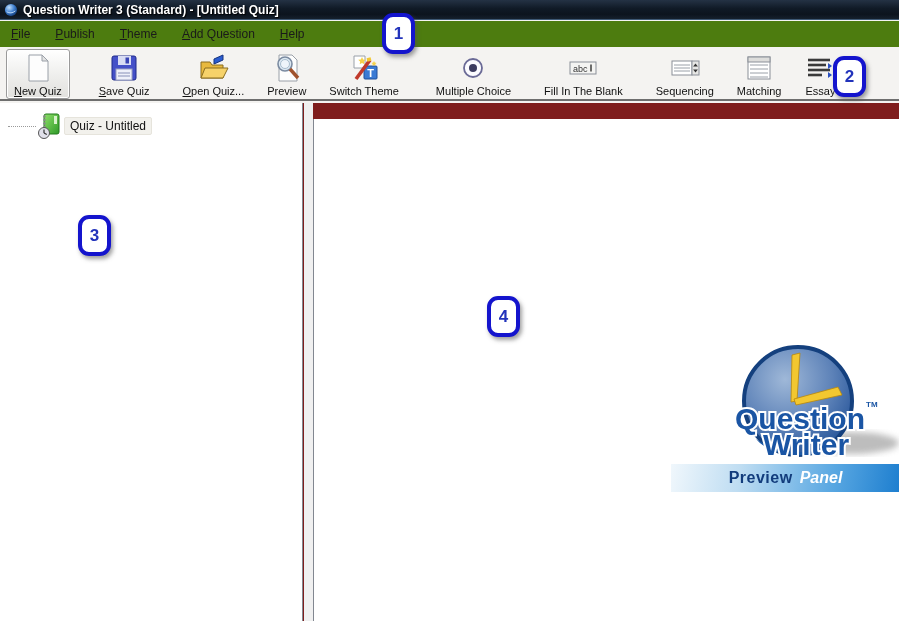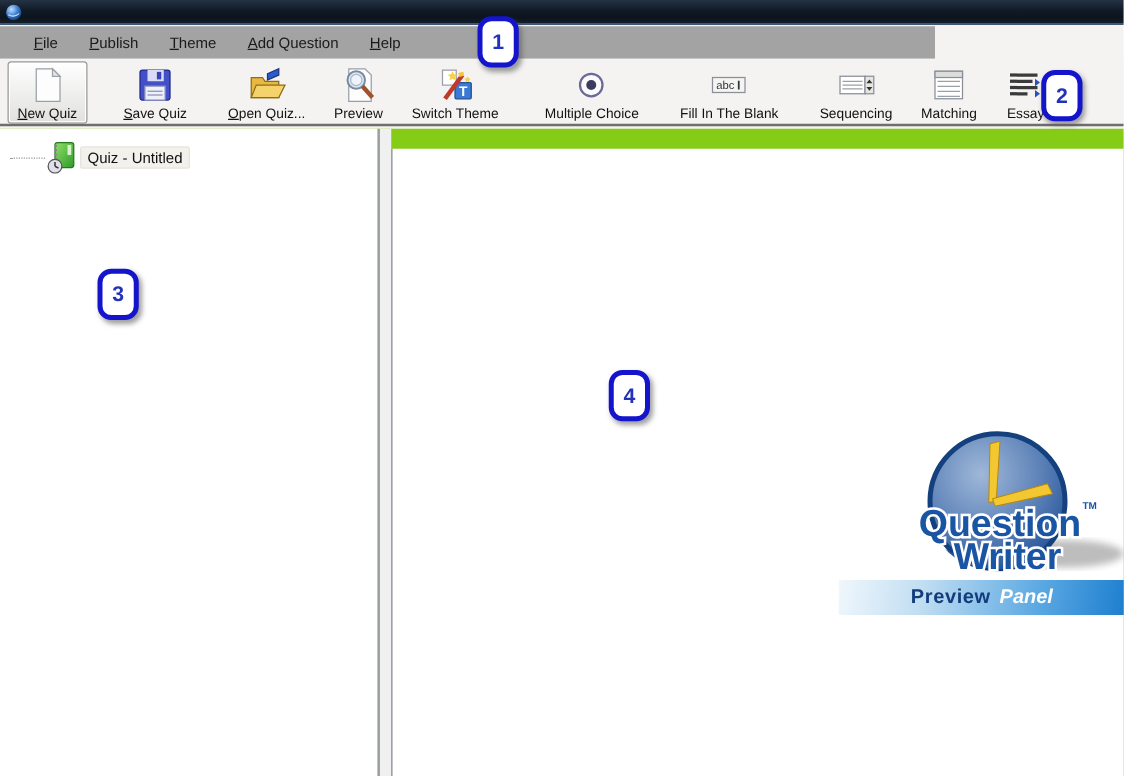--- a/index.html
+++ b/index.html
@@ -9,41 +9,41 @@
 
   
   .titlebar { position:absolute; left:0; top:0; width:899px; height:20px;
     background:linear-gradient(180deg,#243244 0%,#101a26 45%,#0c141e 75%,#15202c 100%);
     border-bottom:1px solid #3d5874; display:flex; align-items:center; padding:0 4px; }
   .titlebar .appicon { width:14px; height:14px; margin-right:5px; flex:0 0 auto; }
   .titlebar .title { color:#ffffff; font-size:12px; font-weight:bold; white-space:nowrap;
     text-shadow:1px 1px 1px #000; }
 
   
-  .menubar { position:absolute; left:0; top:21px; width:748px; height:26px;
-    background:#a3a3a3; display:flex; align-items:center; padding-left:18px; }
+  .menubar { position:absolute; left:0; top:21px; width:899px; height:26px;
+    background:#4d7c0f; display:flex; align-items:center; padding-left:2px; }
   .menuitem { font-size:12px; color:#1a1a1a; padding:5px 9px; margin-right:7px; cursor:default; }
   .acc { text-decoration:underline; }
 
   
   .toolbar { position:absolute; left:0; top:47px; width:899px; height:54px;
     background:#f4f3f1; border-bottom:2px solid #6e6e6e; display:flex; align-items:flex-start;
     padding:2px 0 0 6px; }
   .tbtn { display:flex; flex-direction:column; align-items:center; justify-content:flex-start;
     padding:2px 7px 1px 7px; margin-right:7px; border:1px solid transparent; border-radius:3px; }
   .tbtn .ticon { width:32px; height:32px; display:block; }
   .tbtn .tlabel { font-size:11px; color:#111; white-space:nowrap; margin-top:1px; }
   .tbtn.sel { border:1px solid #9a9a9a;
     background:linear-gradient(180deg,#ffffff,#ececea 60%,#e2e1de);
     box-shadow:inset 0 0 0 1px #ffffff;justify-content:center; }
   .gap-lg { margin-left:14px; }
   .gap-md { margin-left:10px; }
 
   
-  .content { position:absolute; left:0; top:103px; width:899px; height:518px; background:#84cc16; }
+  .content { position:absolute; left:0; top:103px; width:899px; height:518px; background:#7f1d1d; }
   .left-panel { position:absolute; left:0; top:0; width:303px; height:518px; background:#ffffff;
     border-right:1px solid #828790; }
   .splitter { position:absolute; left:304px; top:0; width:9px; height:518px; background:#f0f0f0; }
   .right-panel { position:absolute; left:313px; top:16px; width:586px; height:518px; background:#ffffff;
     border-left:1px solid #828790; }
 
   
   .tree-row { position:absolute; left:0; top:10px; height:26px; display:flex; align-items:center; }
   .tree-branch { width:28px; height:0; border-top:1px dotted #9a9a9a; margin-left:8px; }
   .tree-icon { width:24px; height:26px; margin:0 3px 0 1px; flex:0 0 auto; }
@@ -78,20 +78,21 @@
       <defs>
           <radialGradient id="ag" cx="35%" cy="30%" r="75%">
         <stop offset="0%" stop-color="#bfe0ff"></stop>
             <stop offset="55%" stop-color="#3f7fd0"></stop>
         <stop offset="100%" stop-color="#123a74"></stop>
           </radialGradient>
         </defs>
       <circle cx="8" cy="8" r="7" fill="url(#ag)"></circle>
       <path d="M3 10 q5 3 10-1" stroke="#cfe6ff" stroke-width="1" fill="none"></path>
     </svg>
+    <span class="title">Question Writer 3 (Standard) - [Untitled Quiz]</span>
   </div>
 
   <div class="menubar">
     <span class="menuitem"><span class="acc">F</span><span>ile</span></span>
     <span class="menuitem"><span class="acc">P</span><span>ublish</span></span>
     <span class="menuitem"><span class="acc">T</span><span>heme</span></span>
     <span class="menuitem"><span class="acc">A</span><span>dd Question</span></span>
     <span class="menuitem"><span class="acc">H</span><span>elp</span></span>
   </div>
 

